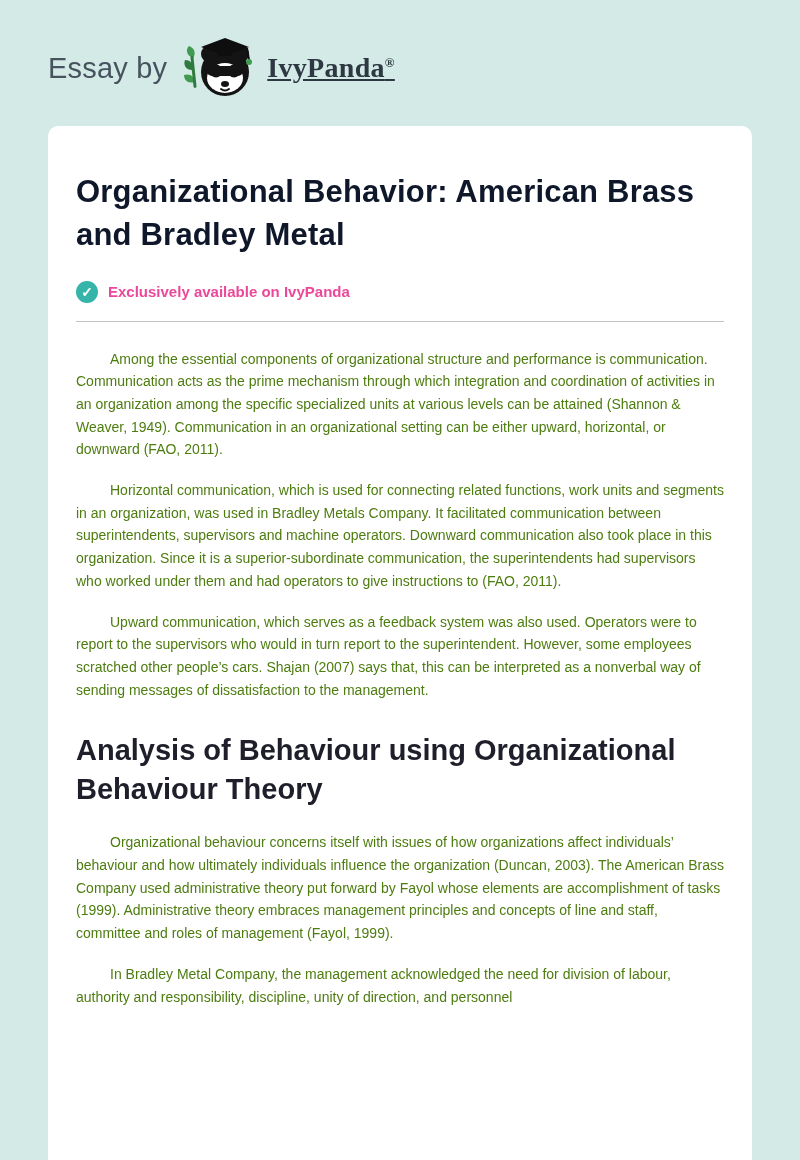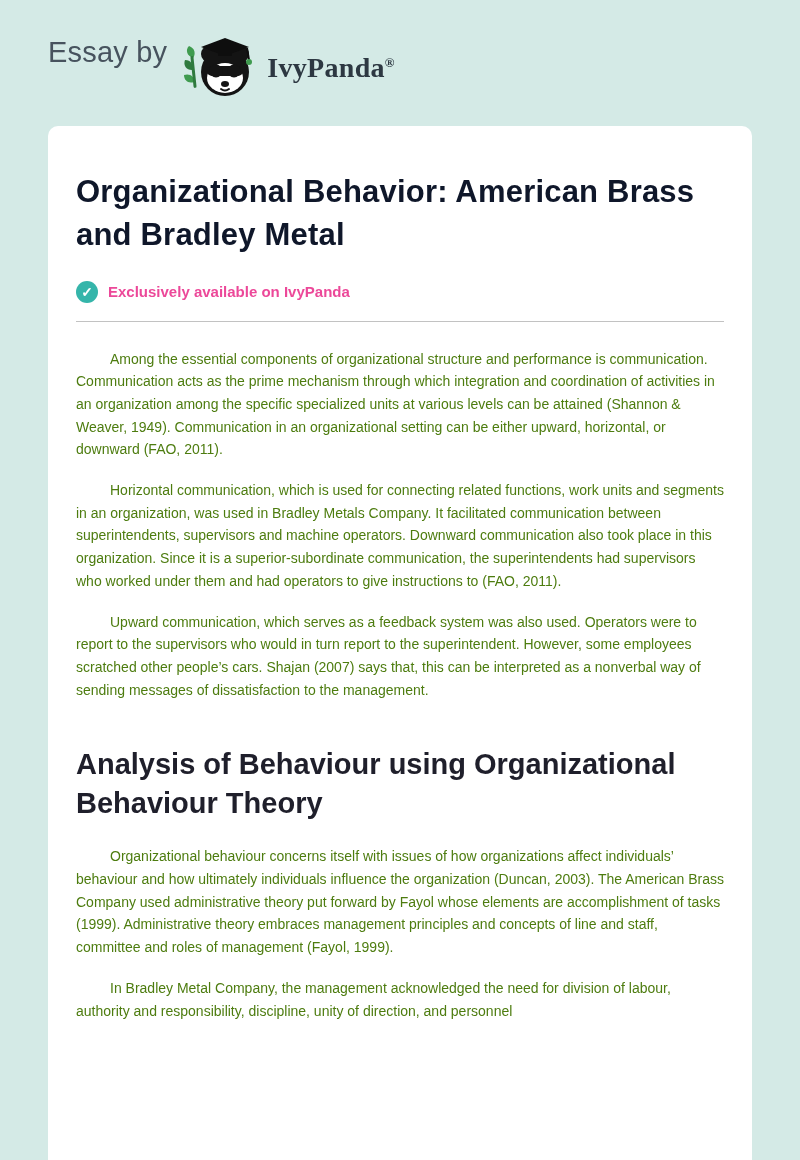--- a/index.html
+++ b/index.html
@@ -11,39 +11,41 @@
     height: 1160px;
     overflow: hidden;
     background: #d4eae6;
     font-family: "Liberation Sans", sans-serif;
     -webkit-font-smoothing: antialiased;
   }
 
   
   .site-header {
     display: flex;
+    align-items: center;
     gap: 16px;
     padding: 36px 48px 26px 48px;
   }
   .essay-by {
     font-size: 29px;
     color: #47535e;
     letter-spacing: 0.2px;
   }
   .logo-wrap {
     display: flex;
     align-items: center;
     gap: 10px;
   }
   .brand-name {
     font-family: "Liberation Serif", serif;
     font-weight: 700;
     font-size: 28px;
     color: #2d3842;
     letter-spacing: 0.3px;
+    text-decoration: underline;
   }
   .brand-reg {
     font-size: 13px;
     vertical-align: super;
     color: #2d3842;
   }
 
   
   .card {
     background: #ffffff;
@@ -96,21 +98,21 @@
 
   .body-copy p {
     margin: 0 0 18px 0;
     font-size: 14px;
     line-height: 1.62;
     color: #4d7c0f;
     text-indent: 34px;
   }
 
   .section-heading {
-    margin: 44px 0 22px 0;
+    margin: 30px 0 22px 0;
     font-size: 29px;
     line-height: 1.35;
     font-weight: 700;
     color: #1f1f2b;
     text-indent: 0;
   }
 </style>
 </head>
 <body>
 

